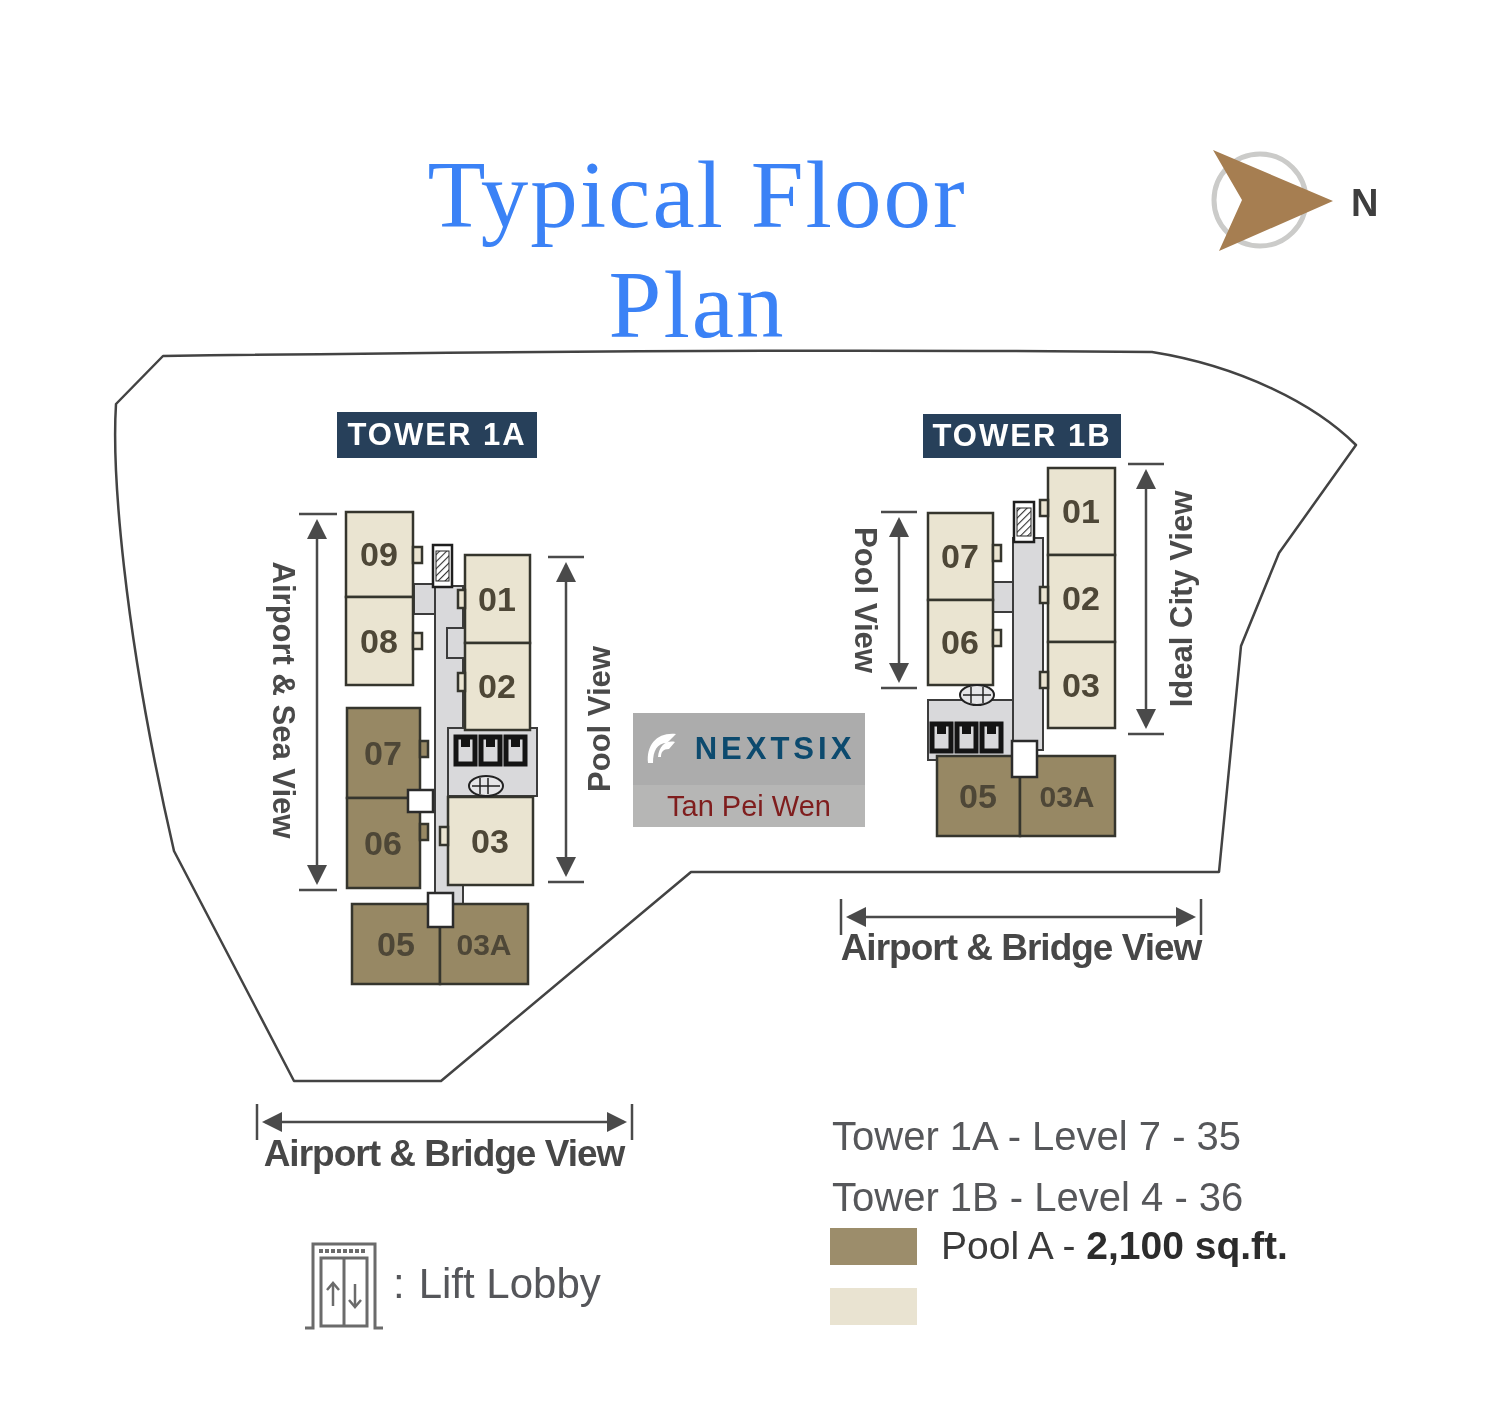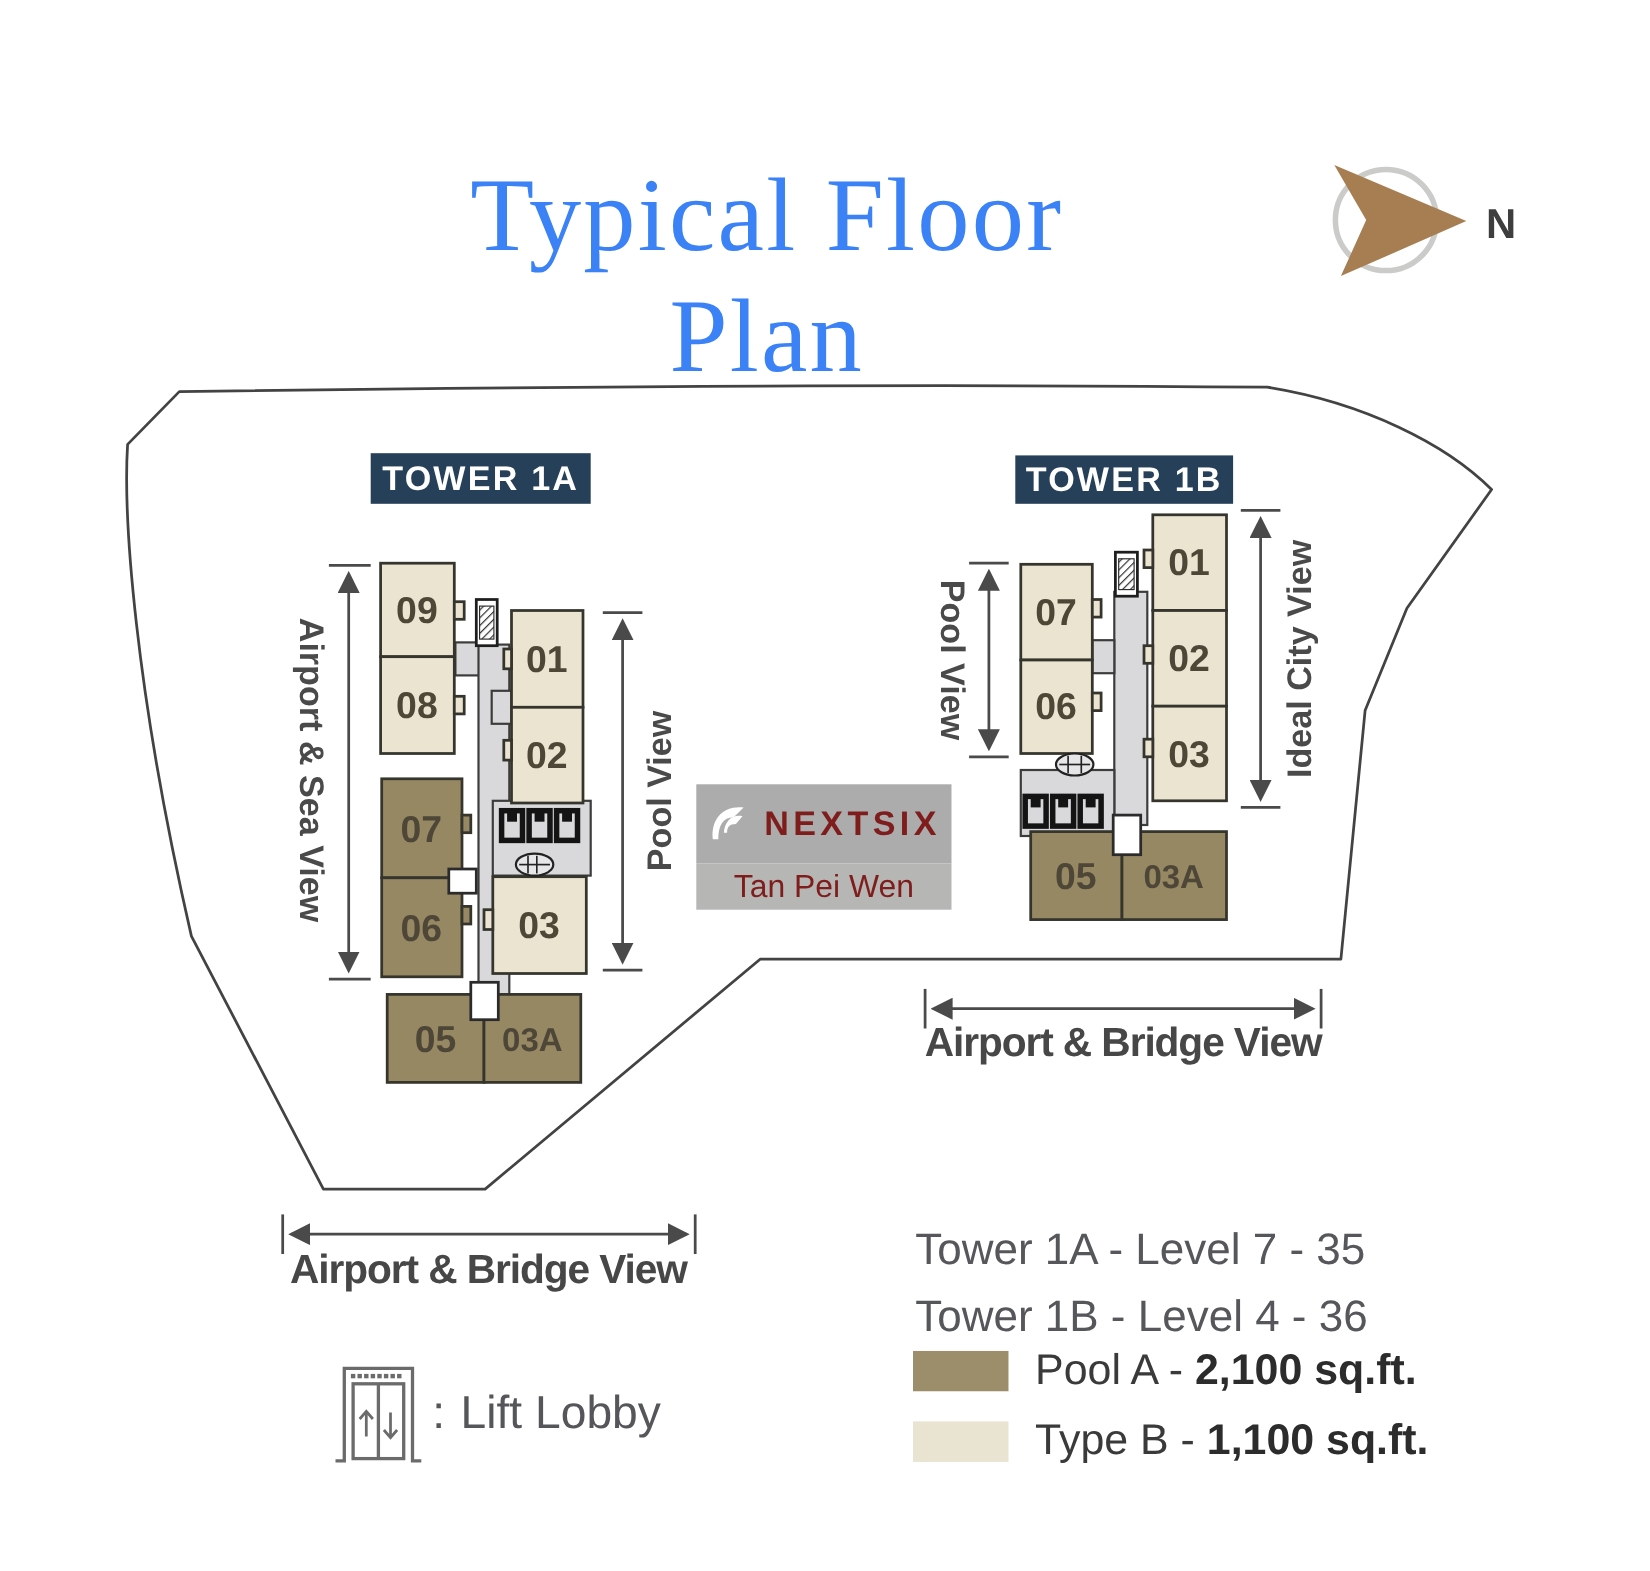--- a/index.html
+++ b/index.html
@@ -30,21 +30,21 @@
   .shaft{fill:#ffffff;stroke:#1e1e1e;stroke-width:2.5;}
   .elev{fill:none;stroke:#141414;stroke-width:5;}
   .elevfill{fill:#141414;}
   .stair{fill:#e6e6e8;stroke:#222222;stroke-width:2;}
   .stairline{stroke:#222222;stroke-width:1.5;}
 
   
   .watermark{position:absolute;left:633px;top:713px;width:232px;height:114px;}
   .wm-top{height:72px;background:rgba(168,168,168,.95);display:flex;align-items:center;
           justify-content:center;gap:10px;}
-  .wm-brand{color:#7f1d1d;font-size:31px;font-weight:bold;letter-spacing:4px;}
+  .wm-brand{color:#0c4a6e;font-size:31px;font-weight:bold;letter-spacing:4px;}
   .wm-bottom{height:42px;background:rgba(178,178,177,.95);display:flex;align-items:center;
              justify-content:center;}
   .wm-agent{color:#7f1d1d;font-size:29px;}
 
   
   .levels{position:absolute;left:832px;top:1068px;color:#56575a;font-size:40px;line-height:61px;margin-top:38px;}
 
   
   .legend-row{position:absolute;display:flex;align-items:center;gap:24px;}
   .legend-row.a{left:830px;top:1224px;}
@@ -255,21 +255,20 @@
 <div class="legend-row a">
   <svg width="87" height="37">
     <rect x="0" y="0" width="87" height="37" fill="#9c8d6b"></rect>
   </svg>
   <div class="legend-text"><span>Pool A - </span><b>2,100 sq.ft.</b></div>
 </div>
 <div class="legend-row b">
   <svg width="87" height="37">
     <rect x="0" y="0" width="87" height="37" fill="#e9e3d1"></rect>
   </svg>
-  <div class="legend-text"><span>Type B - </span><b>1,100 sq.ft.</b></div>
 </div>
 
 <div class="liftlegend">
   <svg width="82" height="96" viewBox="0 0 82 96">
     <g fill="none" stroke="#6b6b6b" stroke-width="3">
       <path d="M2,92 L10,92 L10,8 L72,8 L72,92 L80,92"></path>
       <rect x="18" y="22" width="46" height="68"></rect>
       <line x1="41" y1="22" x2="41" y2="90"></line>
     </g>
     <g stroke="#6b6b6b" stroke-width="2.5" fill="none">

